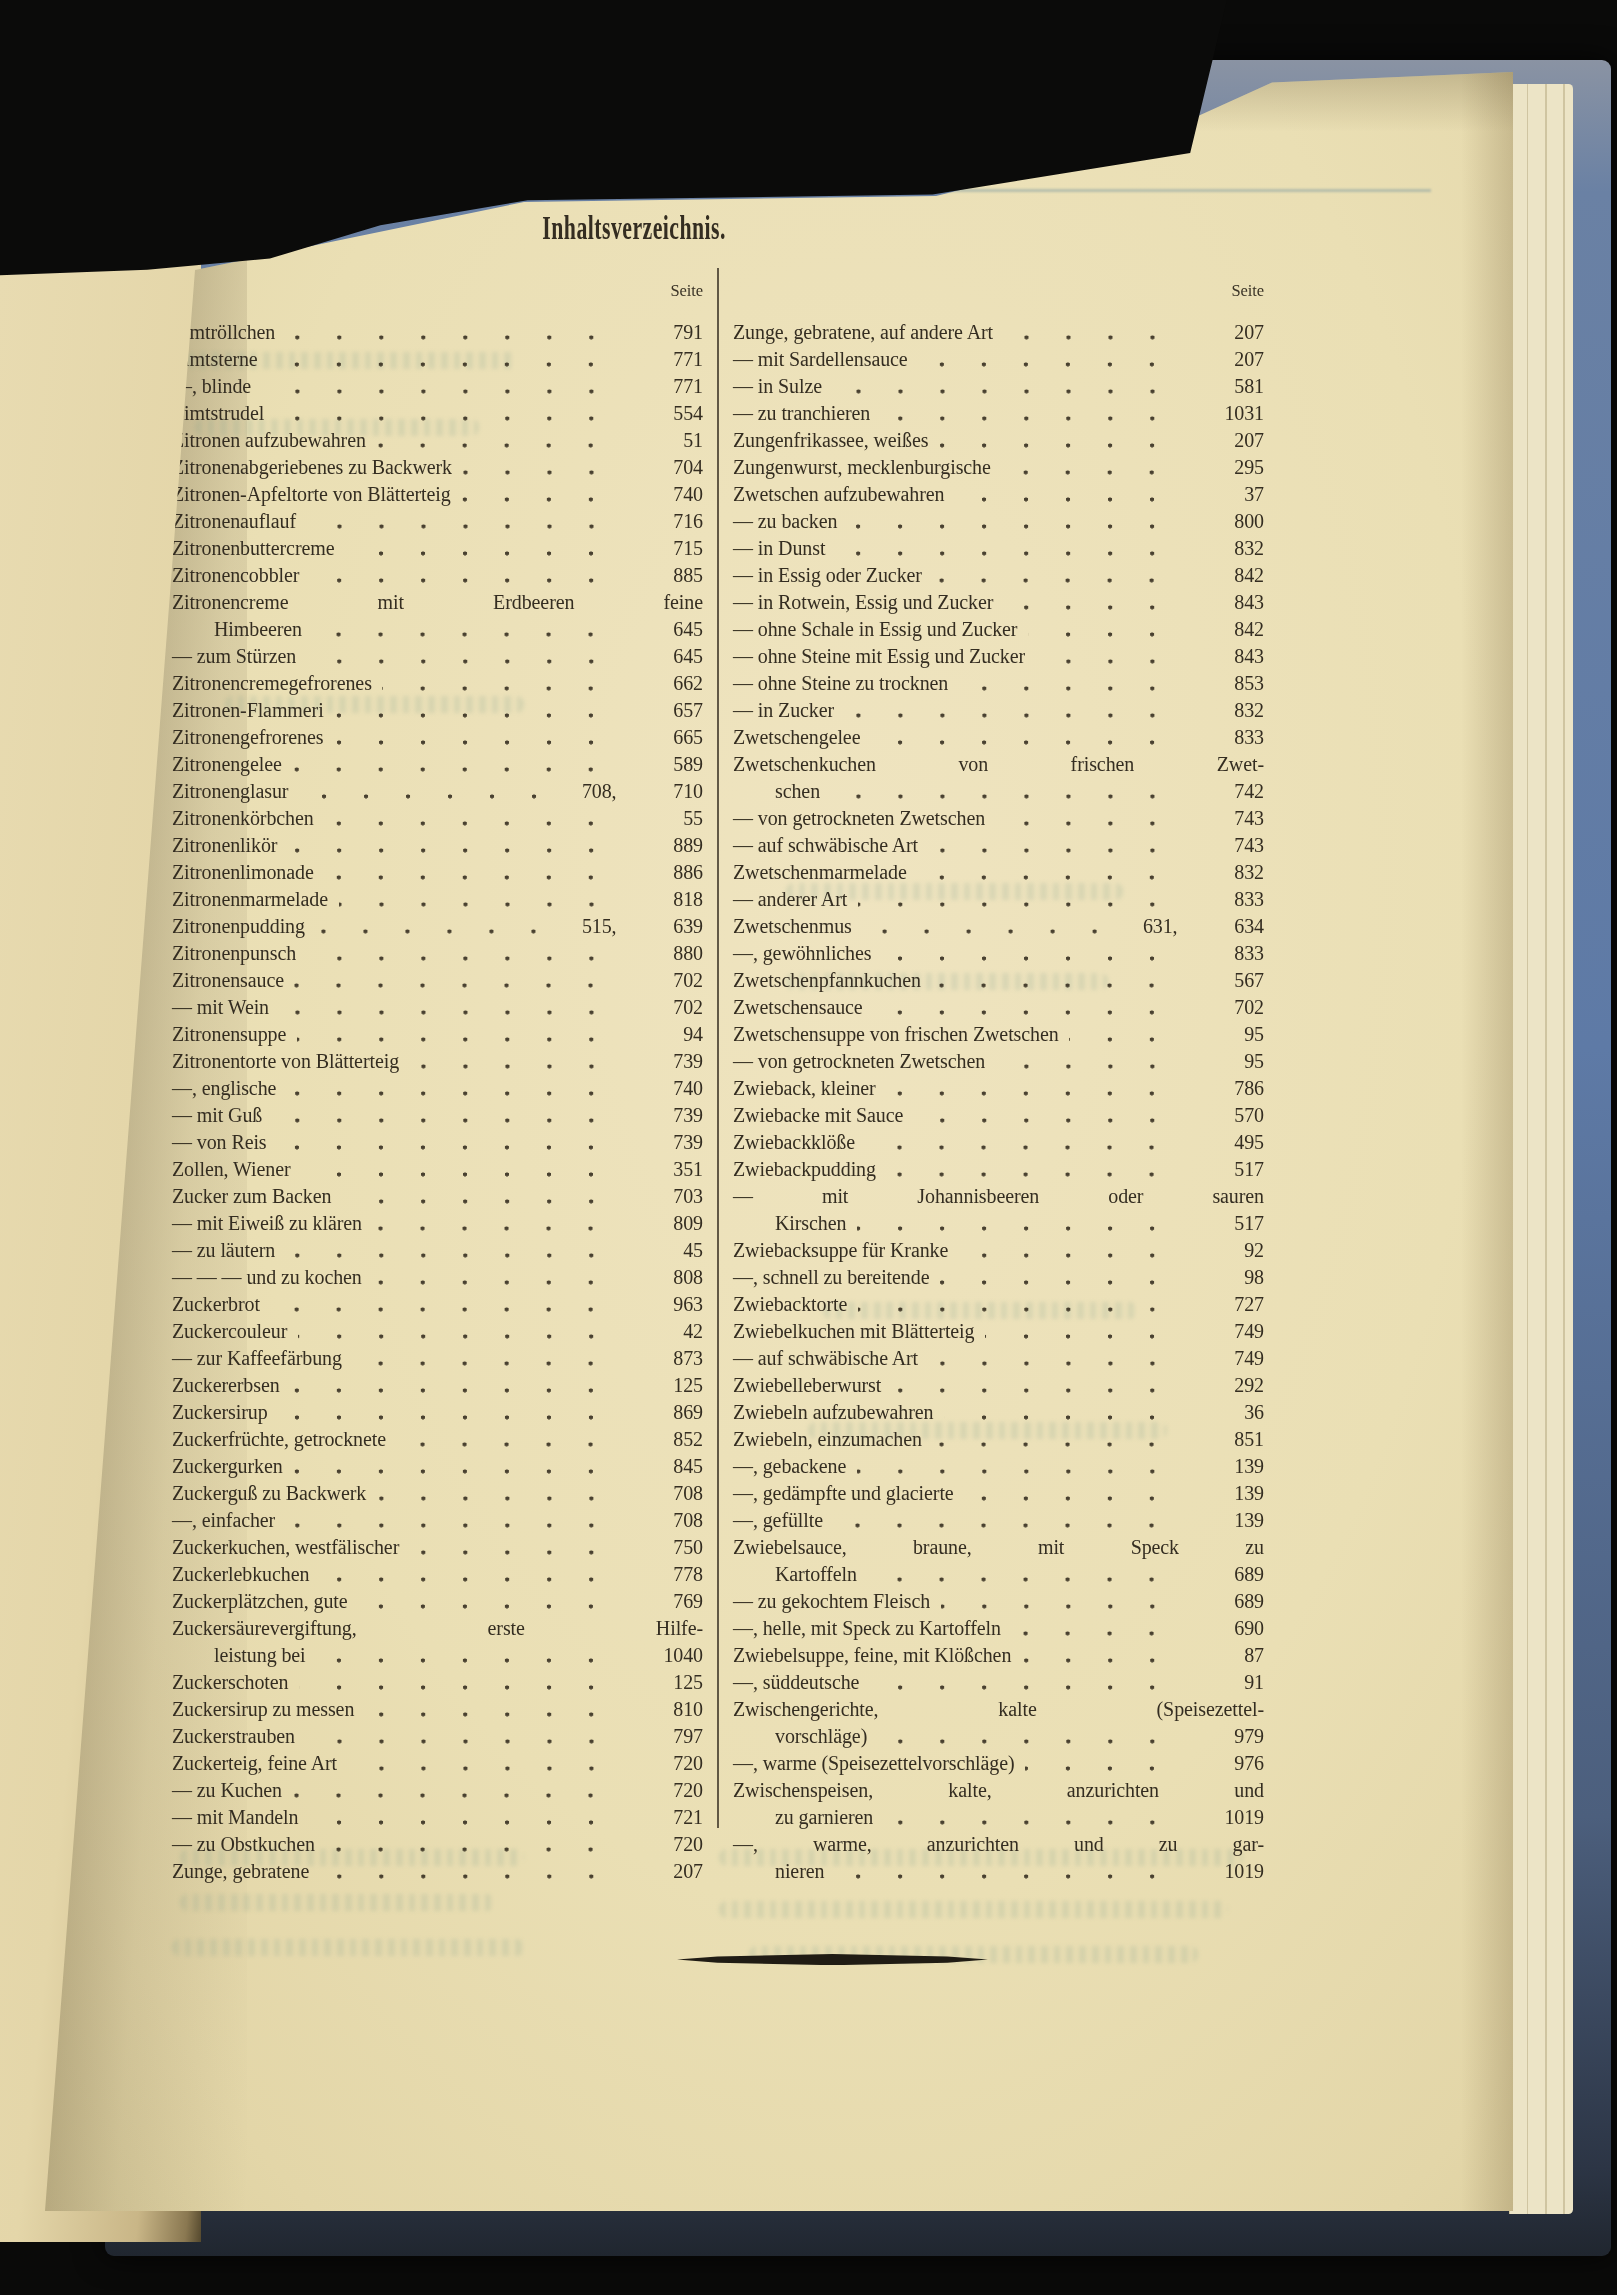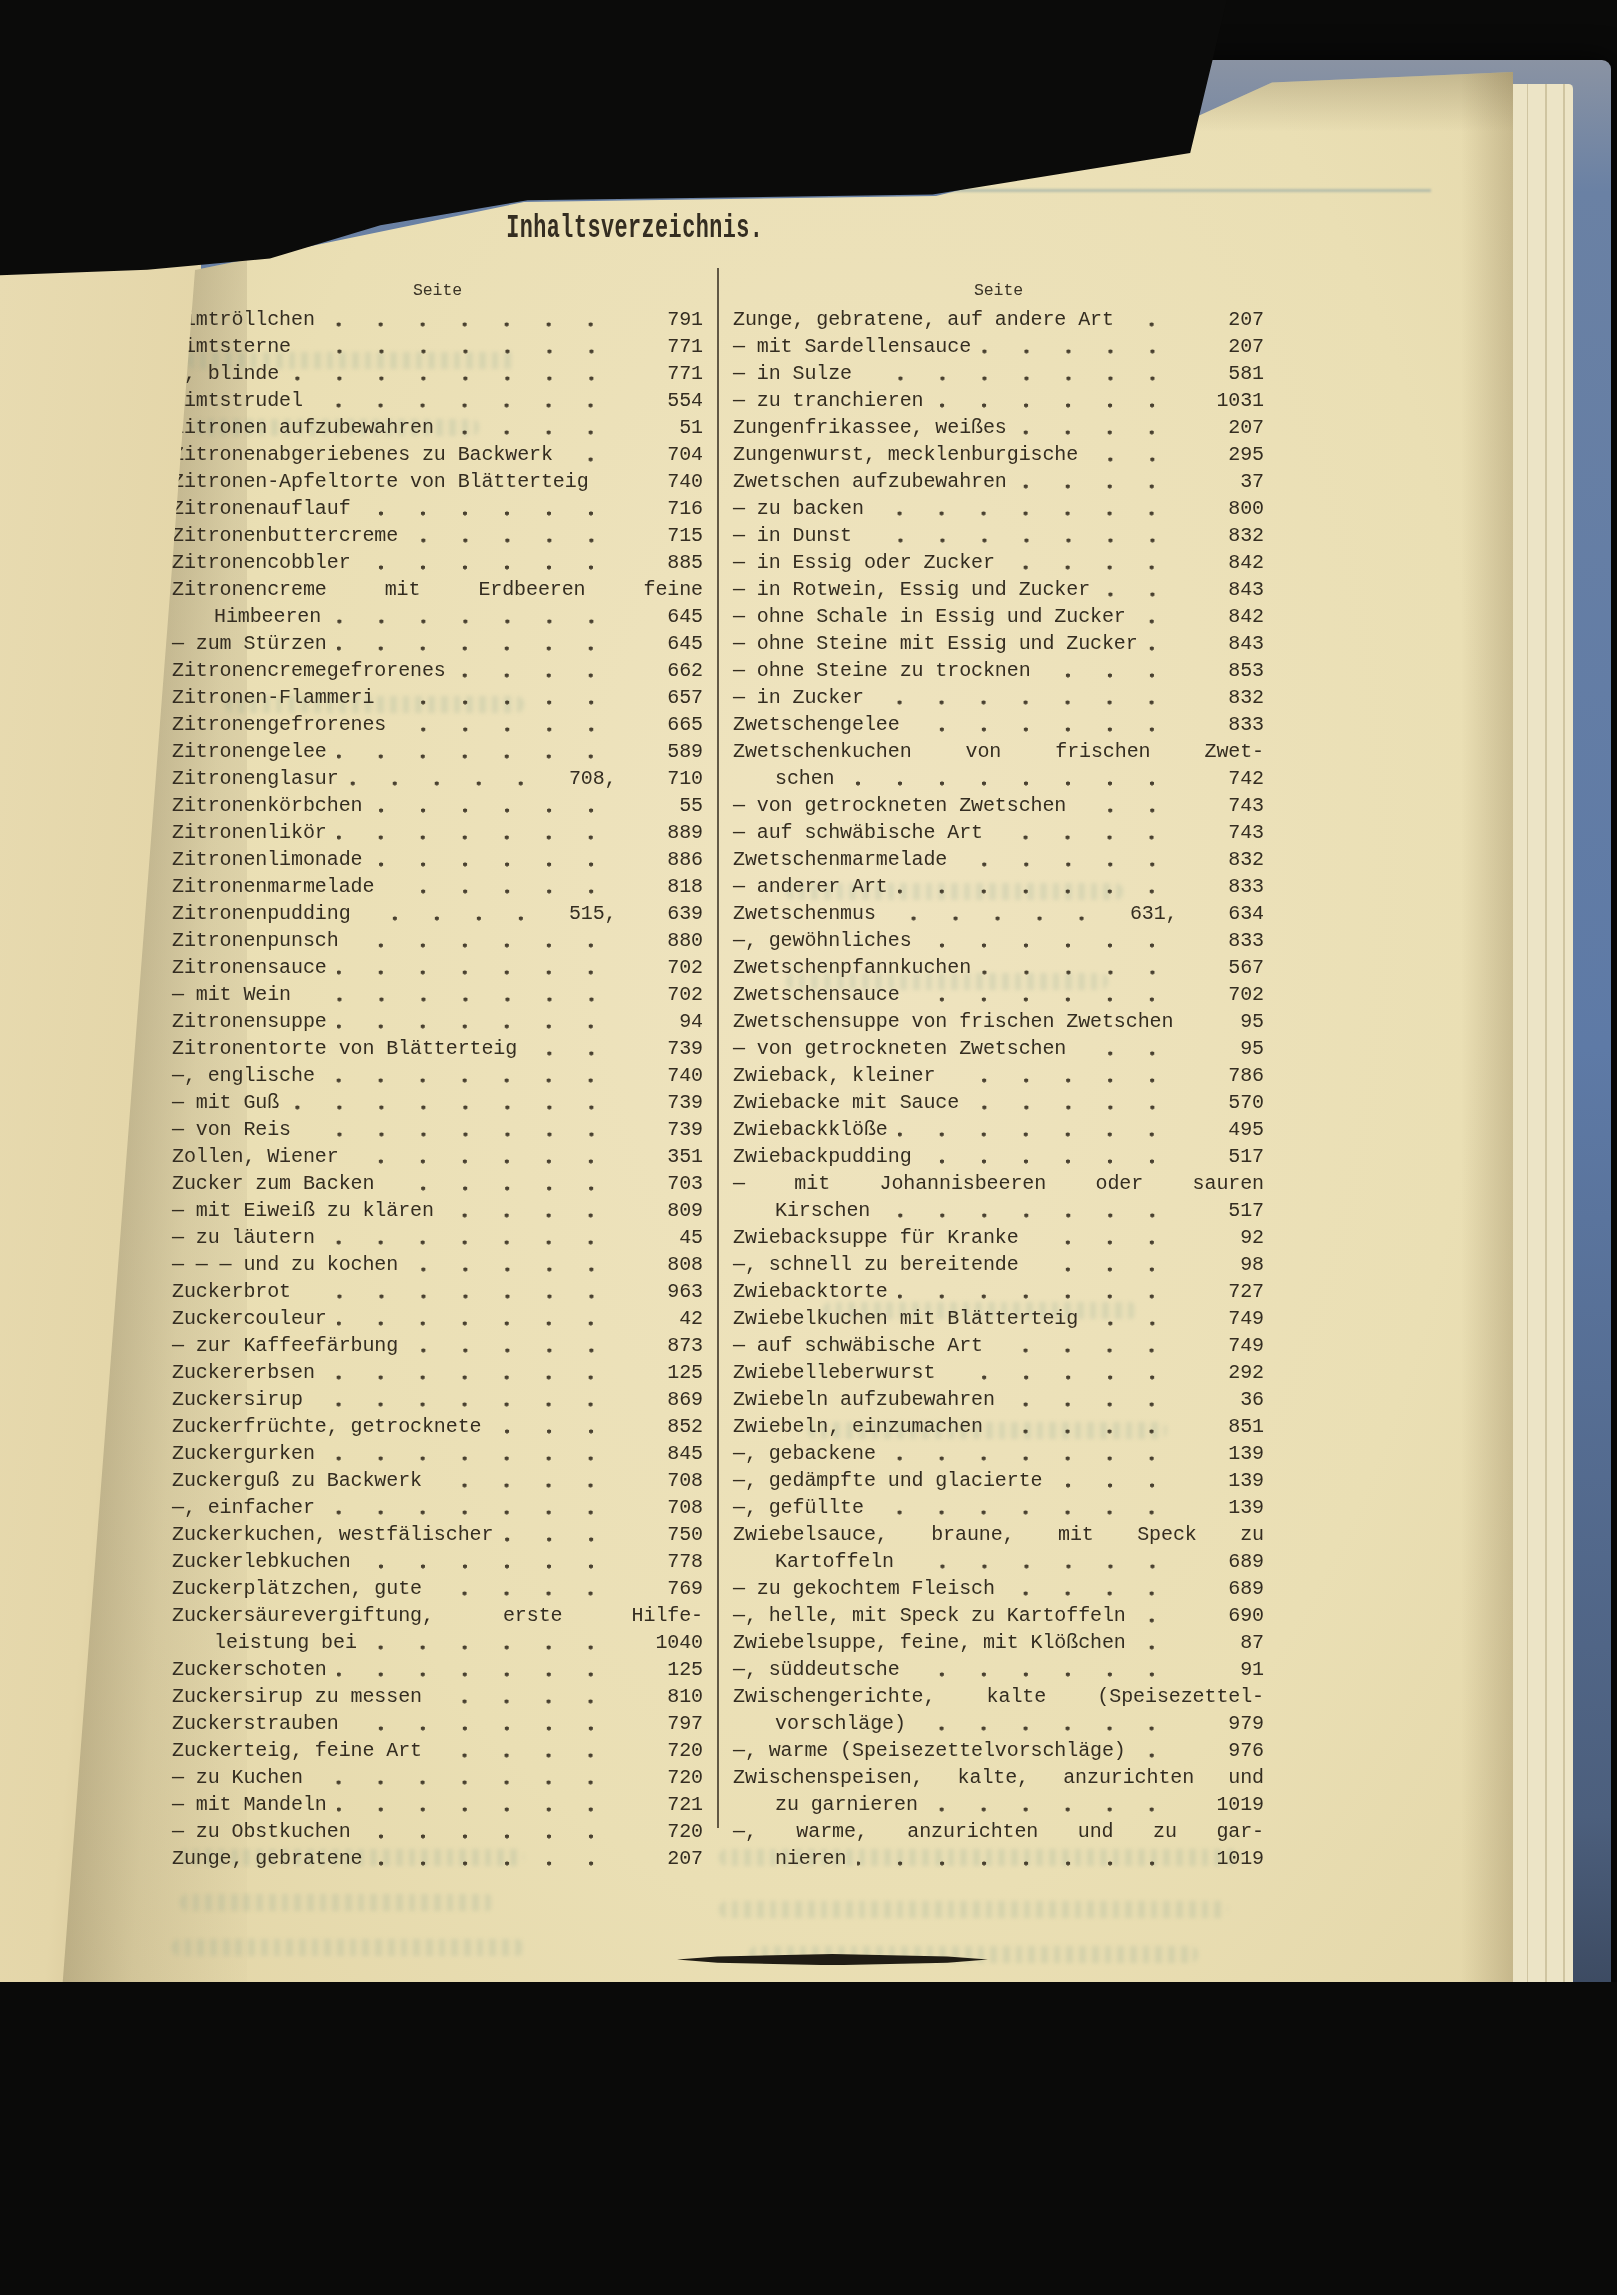--- a/index.html
+++ b/index.html
@@ -1,17 +1,17 @@
 <!DOCTYPE html>
 <html style="font-size:12px"><head>
 <meta charset="utf-8">
 <style>
   html,body{margin:0;padding:0;background:#0a0a09;}
-  .scene{position:relative;width:1617px;height:1982px;overflow:hidden;
-         font-family:Liberation Mono, monospace;}
+  .scene{position:relative;width:1617px;height:2295px;overflow:hidden;
+         font-family:Liberation Serif, serif;}
 
   
   .cover{position:absolute;left:105px;top:60px;width:1506px;height:2196px;border-radius:9px;
          background:linear-gradient(180deg,#8a93a3 0%,#6a81a4 6%,#5e7aa6 45%,#4c5f7d 80%,#2c3545 96%,#20262f 100%);
          box-shadow:0 0 30px rgba(0,0,0,.8);}
   
   .pagestack{position:absolute;left:1509px;top:84px;width:64px;height:2130px;
          background:#ece4c6;border-radius:0 4.5px 4.5px 0;
          background-image:repeating-linear-gradient(90deg,rgba(160,145,100,.38) 0 1.5px,rgba(0,0,0,0) 1.5px 18px);}
   
@@ -39,21 +39,21 @@
   .bleed{position:absolute;height:16.5px;border-radius:7.5px;opacity:.55;filter:blur(1.9px);
         background:repeating-linear-gradient(90deg,rgba(125,158,138,.34) 0 6.7px,rgba(125,158,138,0) 6.7px 12.7px);}
 
   
   .content{position:absolute;left:127px;top:138px;width:1093px;color:#342d21;}
   .title-row{width:100%;text-align:center;transform:translateX(-84px);}
   .title{display:inline-block;font-size:33px;font-weight:700;letter-spacing:0.7px;
         transform:scaleX(.66);transform-origin:center;white-space:nowrap;}
   .columns{display:flex;gap:30px;margin-top:33px;}
   .col{width:531px;font-size:20px;line-height:27px;letter-spacing:-0.1px;}
-  .seite{text-align:center;font-size:16.5px;line-height:22.5px;margin-bottom:3px;color:#3a3326;}
+  .seite{text-align:right;font-size:16.5px;line-height:22.5px;margin-bottom:16px;color:#3a3326;}
   .row{display:flex;align-items:baseline;}
   .etext{white-space:nowrap;}
   .row.wrap1 .etext{white-space:normal;flex:1;text-align:justify;text-align-last:justify;}
   .row.cont>.etext{padding-left:42px;}
   .dots{flex:1;align-self:flex-end;height:6.7px;margin:0 9px 5.2px 10.5px;
         background-image:radial-gradient(circle at 3px 3.4px,rgba(55,47,33,.9) 1.8px,rgba(0,0,0,0) 2.2px);
         background-size:42px 6.7px;background-repeat:repeat-x;background-position:right bottom;min-width:0;}
   .pre{margin-right:22.5px;white-space:nowrap;}
   .num{min-width:64px;text-align:right;white-space:nowrap;}
   .divider{position:absolute;left:545px;top:58px;width:1.5px;height:1560px;background:rgba(62,54,40,.8);}

